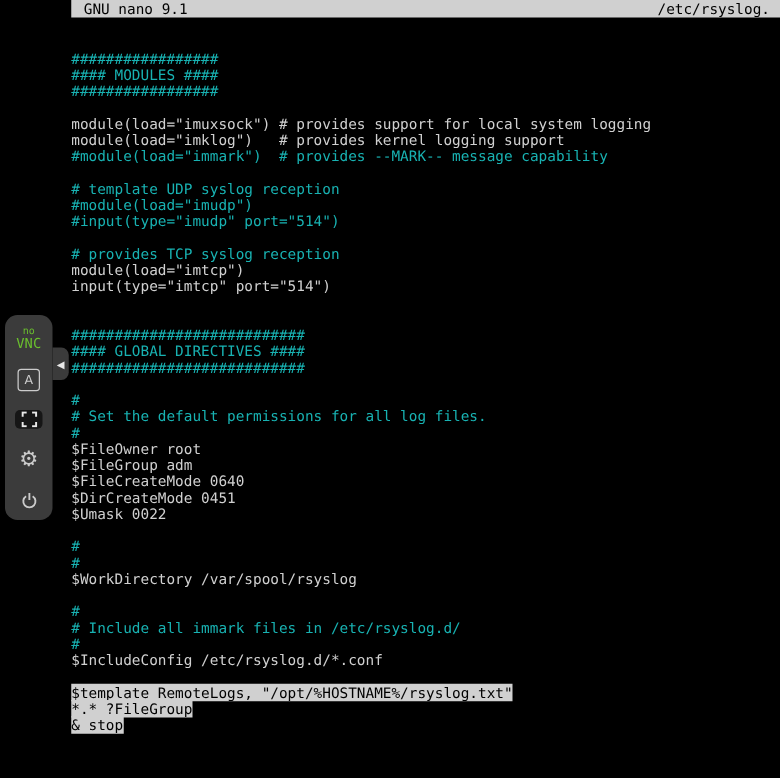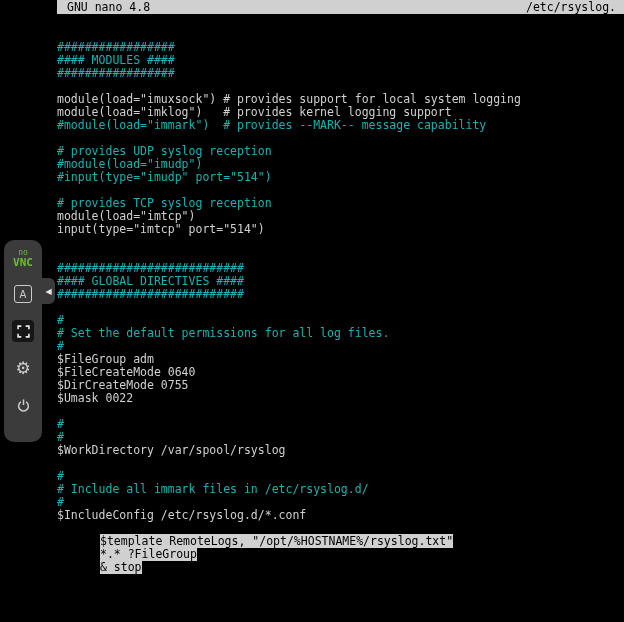--- a/index.html
+++ b/index.html
@@ -21,37 +21,37 @@
     background:var(--header_bg,#d0d0d0);
     color:var(--header_fg,#000);
     display:flex;justify-content:space-between;
     padding:0 8px 0 10px;
     white-space:pre;
   }
   .tlines{padding-top:1px;}
   .tline{height:13px;line-height:13px;white-space:pre;}
   .tline .fg{color:var(--terminal_fg,#d0d0d0);}
   .tline .cyan{color:var(--cyan,#18b2b2);}
-  .tline .sel{background:var(--sel_bg,#d0d0d0);color:var(--sel_fg,#000);margin-left:43px;}
+  .tline .sel{background:var(--sel_bg,#d0d0d0);color:var(--sel_fg,#000);}
   
   .vnc-panel{
-    position:absolute;left:4px;top:240px;width:38px;height:202px;
+    position:absolute;left:4px;top:252px;width:38px;height:164px;
     background:var(--panel_bg,#3b3b3b);
     border-radius:10px;
     display:flex;flex-direction:column;align-items:center;
     box-sizing:border-box;padding:8px 0;gap:15px;
     z-index:5;
   }
   .vnc-logo{
     text-align:center;color:var(--logo_green,#6abf2e);
     font-family:"DejaVu Sans Mono",monospace;
     line-height:10px;user-select:none;
   }
   .vnc-logo .l1{font-size:8px;display:block;}
-  .vnc-logo .l2{font-size:11px;font-weight:bold;display:block;}
+  .vnc-logo .l2{font-size:11px;font-weight:normal;display:block;}
   .vnc-btn{
     width:22px;height:22px;
     display:flex;align-items:center;justify-content:center;
     border-radius:4px;cursor:pointer;
   }
   .btn-keys span{
     width:16px;height:16px;
     border:1.5px solid var(--icon_gray,#ccc);
     border-radius:3px;
     color:var(--icon_gray,#ccc);
@@ -67,53 +67,54 @@
     display:flex;align-items:center;justify-content:center;
     color:#e8e8e8;font-size:8px;cursor:pointer;z-index:4;
     font-family:"DejaVu Sans",sans-serif;
   }
 </style>
 </head>
 <body>
 
 <div class="terminal">
   <div class="nano-header">
-    <span>GNU nano 4.8</span>
+    <span>GNU nano 9.1</span>
     <span>/etc/rsyslog.</span>
   </div>
   <div class="tlines">
       <div class="tline"></div>
       <div class="tline"></div>
       <div class="tline"><span class="cyan">#################</span></div>
       <div class="tline"><span class="cyan">#### MODULES ####</span></div>
       <div class="tline"><span class="cyan">#################</span></div>
       <div class="tline"></div>
       <div class="tline"><span class="fg">module(load="imuxsock") # provides support for local system logging</span></div>
       <div class="tline"><span class="fg">module(load="imklog")   # provides kernel logging support</span></div>
       <div class="tline"><span class="cyan">#module(load="immark")  # provides --MARK-- message capability</span></div>
       <div class="tline"></div>
-      <div class="tline"><span class="cyan"># provides UDP syslog reception</span></div>
+      <div class="tline"><span class="cyan"># template UDP syslog reception</span></div>
       <div class="tline"><span class="cyan">#module(load="imudp")</span></div>
       <div class="tline"><span class="cyan">#input(type="imudp" port="514")</span></div>
       <div class="tline"></div>
       <div class="tline"><span class="cyan"># provides TCP syslog reception</span></div>
       <div class="tline"><span class="fg">module(load="imtcp")</span></div>
       <div class="tline"><span class="fg">input(type="imtcp" port="514")</span></div>
       <div class="tline"></div>
       <div class="tline"></div>
       <div class="tline"><span class="cyan">###########################</span></div>
       <div class="tline"><span class="cyan">#### GLOBAL DIRECTIVES ####</span></div>
       <div class="tline"><span class="cyan">###########################</span></div>
       <div class="tline"></div>
       <div class="tline"><span class="cyan">#</span></div>
       <div class="tline"><span class="cyan"># Set the default permissions for all log files.</span></div>
       <div class="tline"><span class="cyan">#</span></div>
+      <div class="tline"><span class="fg">$FileOwner root</span></div>
       <div class="tline"><span class="fg">$FileGroup adm</span></div>
       <div class="tline"><span class="fg">$FileCreateMode 0640</span></div>
-      <div class="tline"><span class="fg">$DirCreateMode 0755</span></div>
+      <div class="tline"><span class="fg">$DirCreateMode 0451</span></div>
       <div class="tline"><span class="fg">$Umask 0022</span></div>
       <div class="tline"></div>
       <div class="tline"><span class="cyan">#</span></div>
       <div class="tline"><span class="cyan">#</span></div>
       <div class="tline"><span class="fg">$WorkDirectory /var/spool/rsyslog</span></div>
       <div class="tline"></div>
       <div class="tline"><span class="cyan">#</span></div>
       <div class="tline"><span class="cyan"># Include all immark files in /etc/rsyslog.d/</span></div>
       <div class="tline"><span class="cyan">#</span></div>
       <div class="tline"><span class="fg">$IncludeConfig /etc/rsyslog.d/*.conf</span></div>

